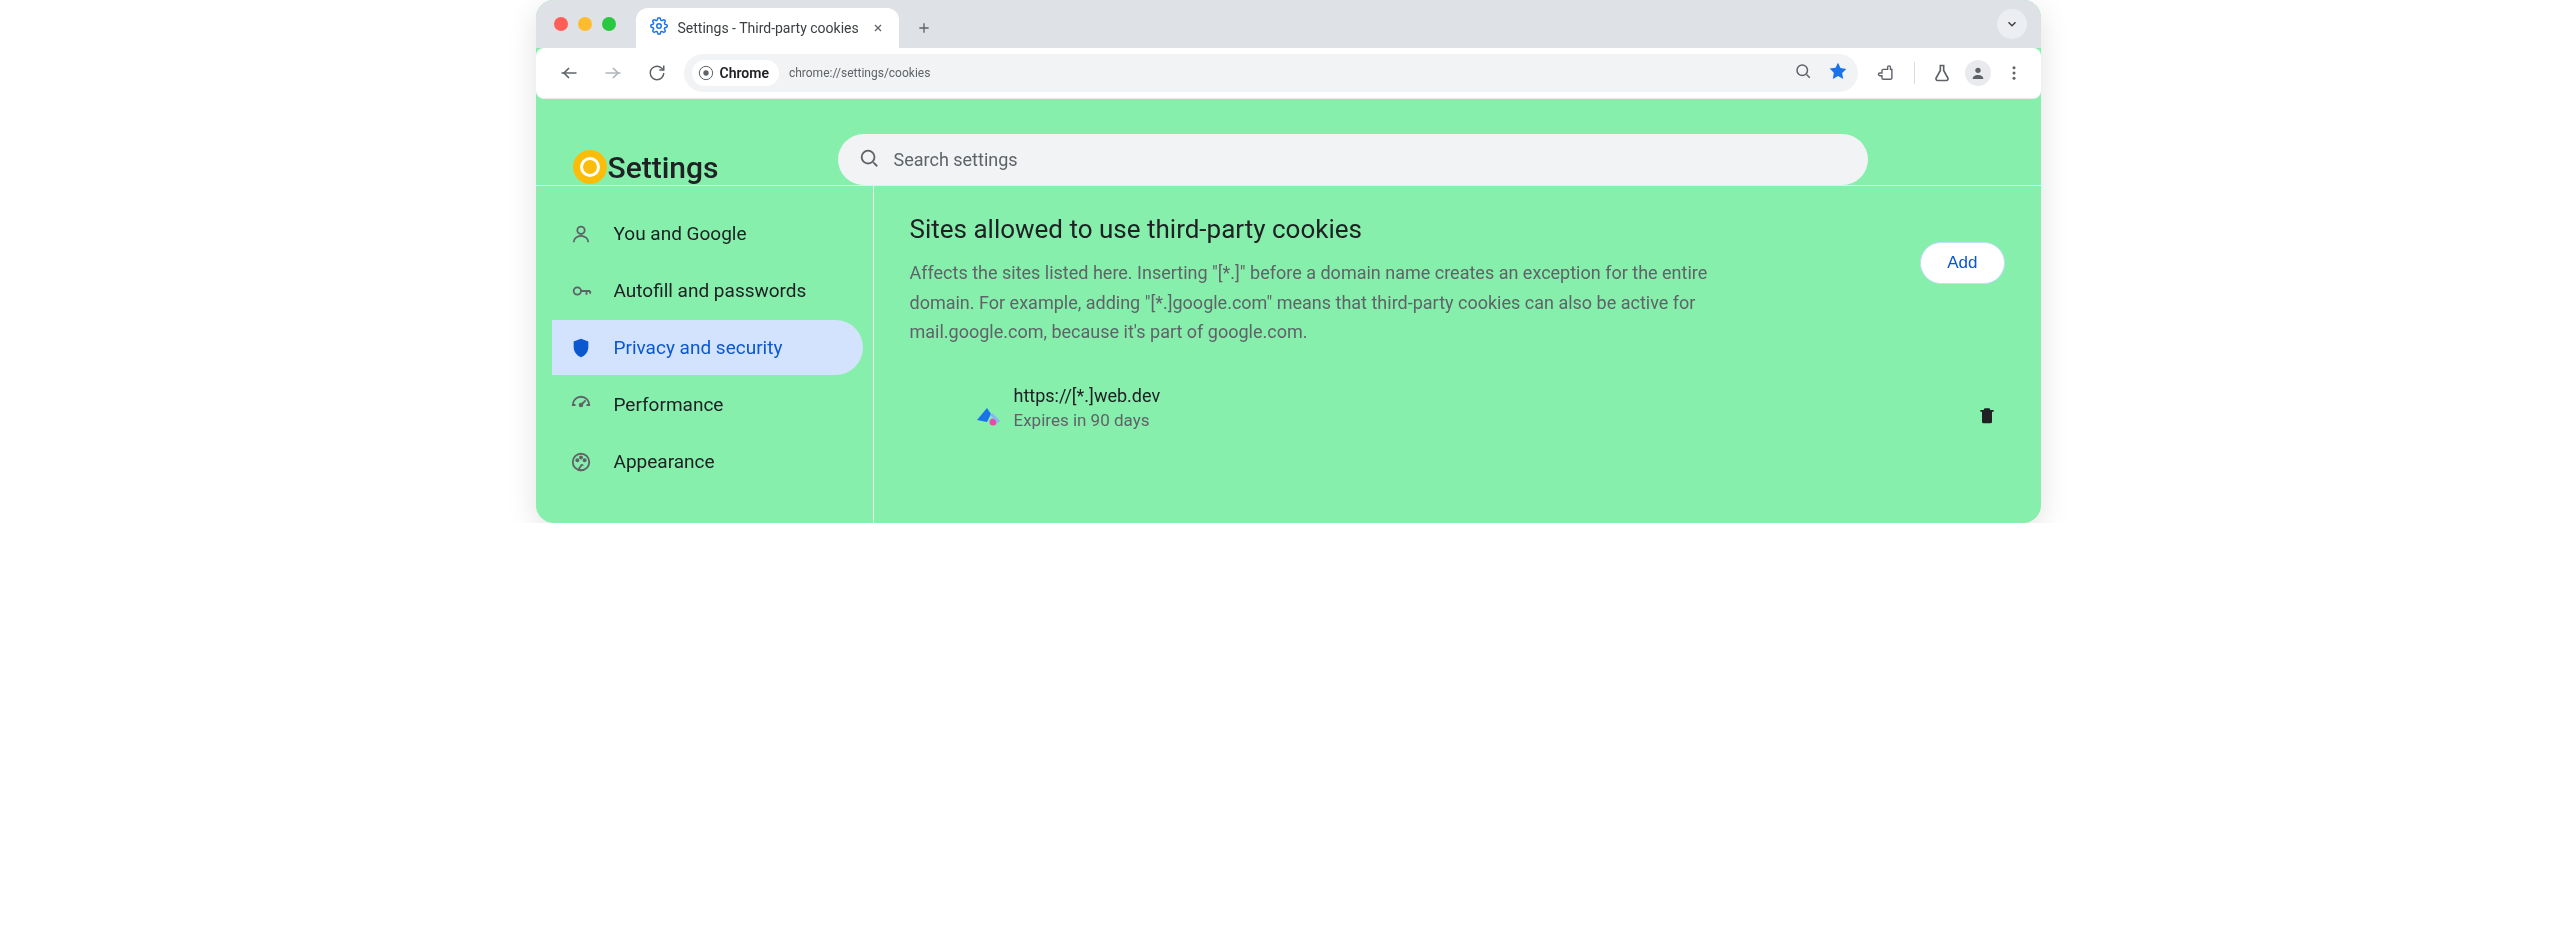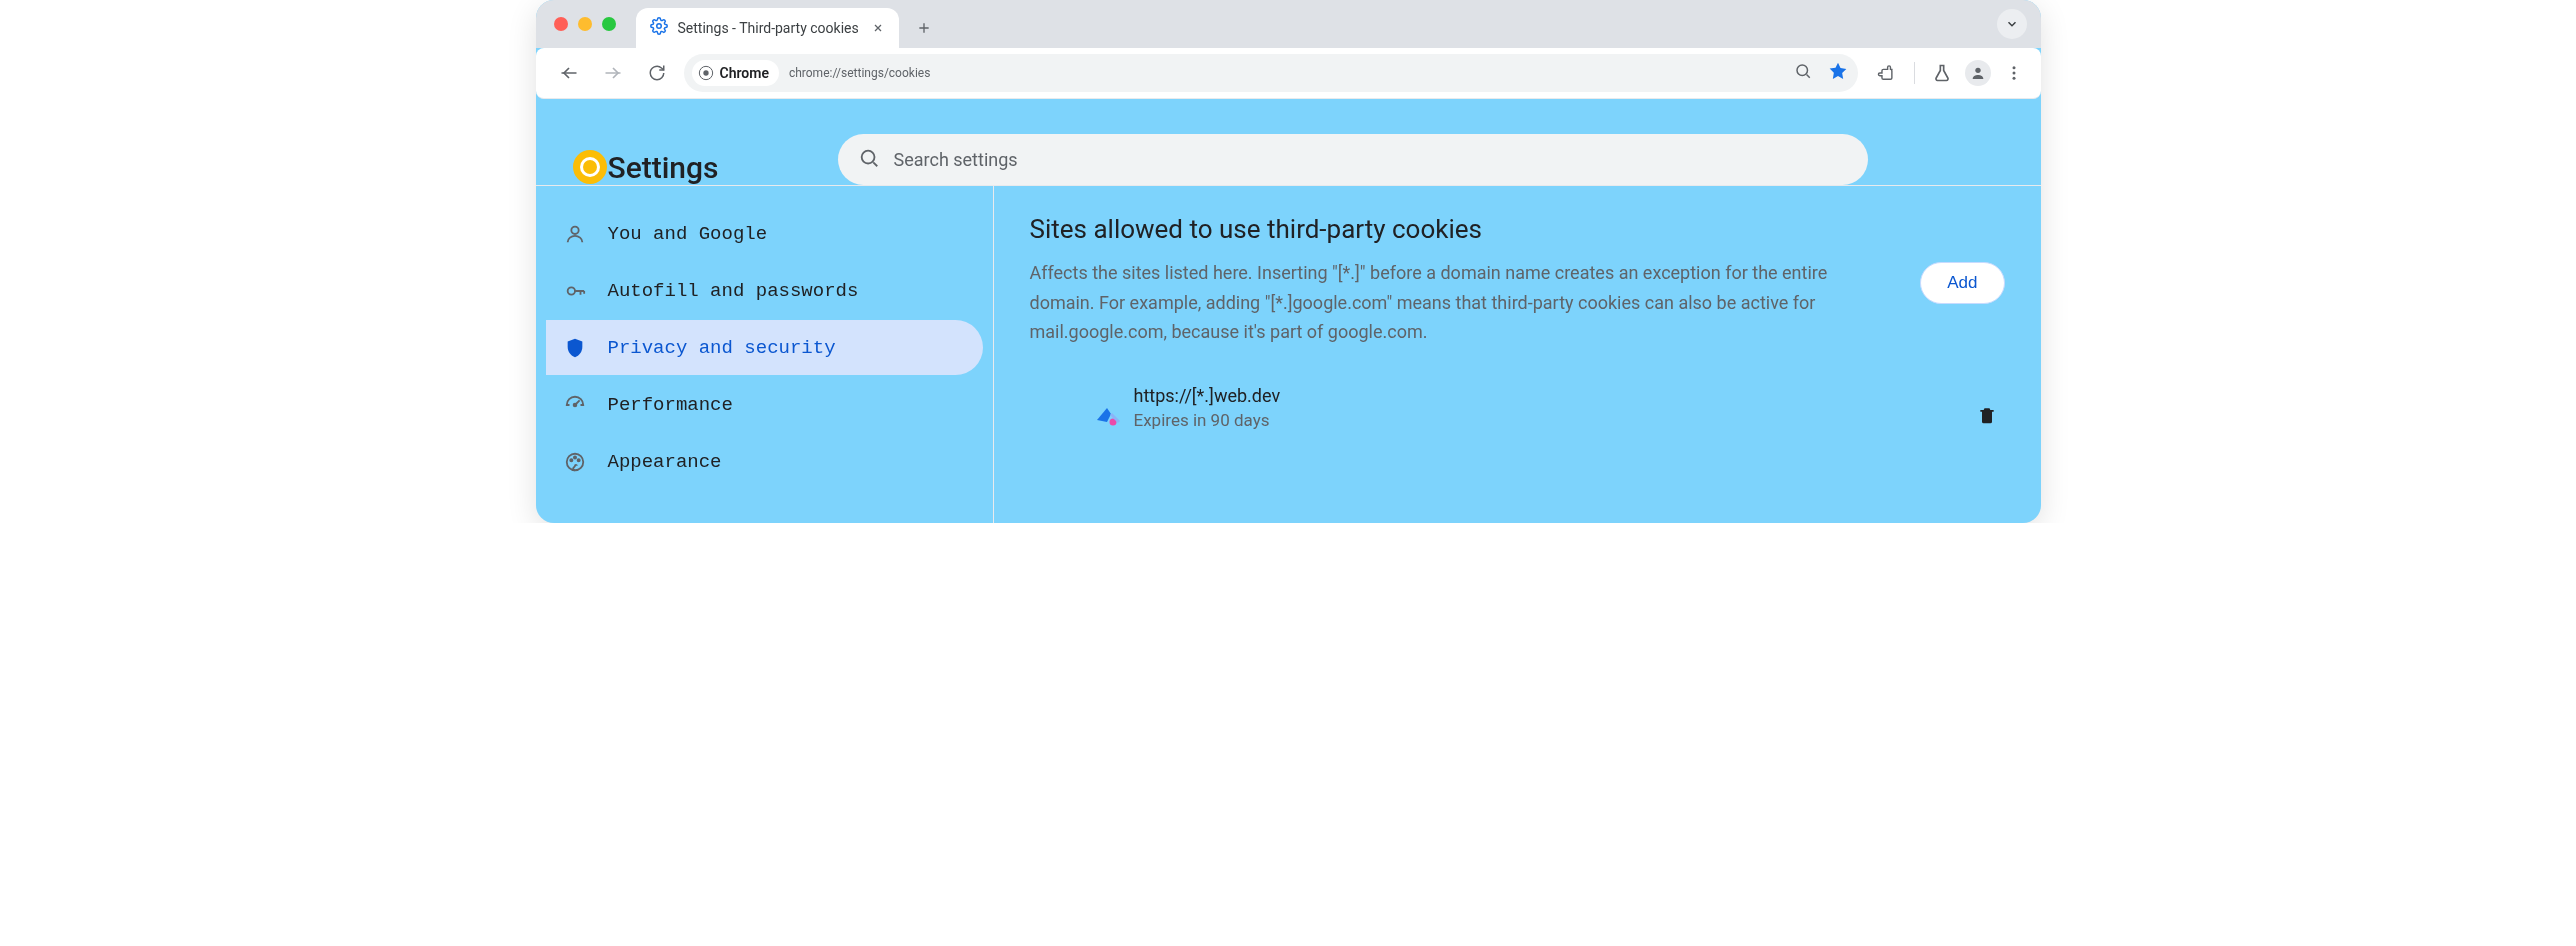--- a/index.html
+++ b/index.html
@@ -4,21 +4,21 @@
 <style>
   * { box-sizing: border-box; margin: 0; padding: 0; }
   html, body {
     font-family: -apple-system, BlinkMacSystemFont, "Segoe UI", Roboto, Arial, sans-serif;
     background: #fff;
     width: 2576px;
   }
   .window {
     width: 1505px;
     margin: 0 auto;
-    background: #7dd3fc;
+    background: #86efac;
     border-radius: 18px;
     box-shadow: 0 8px 30px rgba(0,0,0,0.12);
     overflow: hidden;
     position: relative;
   }
 
   
   .tab-strip {
     background: #dee1e6;
     height: 48px;
@@ -148,24 +148,23 @@
     color:#5f6368;
     font-size: 18px;
   }
 
   
   .body {
     display:flex;
     min-height: 337px;
   }
   .sidebar {
-    width: 458px;
+    width: 338px;
     border-right: 1px solid #e8eaed;
-    padding: 18px 10px 30px 10px;
-    font-family: Liberation Mono, monospace;
+    padding: 18px 10px 30px 16px;
   }
   .side-item {
     display:flex;
     align-items:center;
     gap: 22px;
     height: 55px;
     padding: 0 20px 0 18px;
     border-radius: 0 28px 28px 0;
     font-size: 19px;
     color:#202124;
@@ -203,21 +202,21 @@
   }
   .add-btn {
     border:1px solid #c7dbff;
     color:#0b57d0;
     background:#fff;
     font-size: 17px;
     font-weight:500;
     padding: 10px 26px;
     border-radius: 24px;
     cursor:pointer;
-    margin-top: 48px;
+    margin-top: 28px;
   }
 
   .site-row {
     display:flex;
     align-items:flex-end;
     gap: 11px;
     padding: 18px 8px 0 63px;
     margin-top: 20px;
   }
   .site-favicon {

